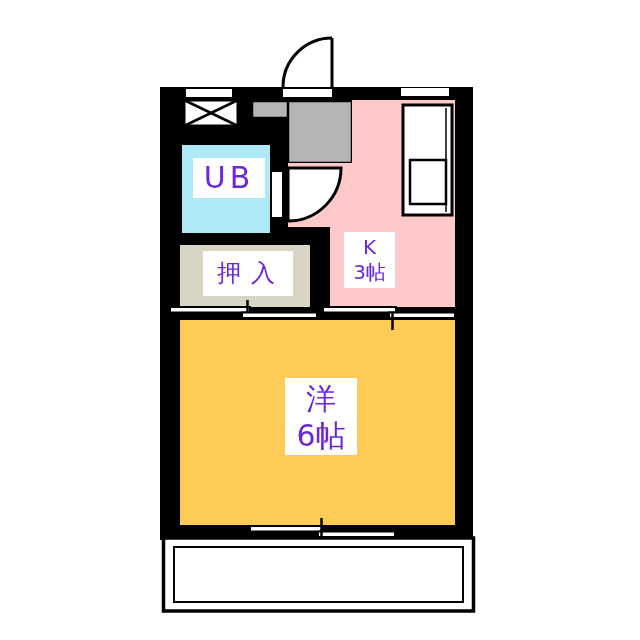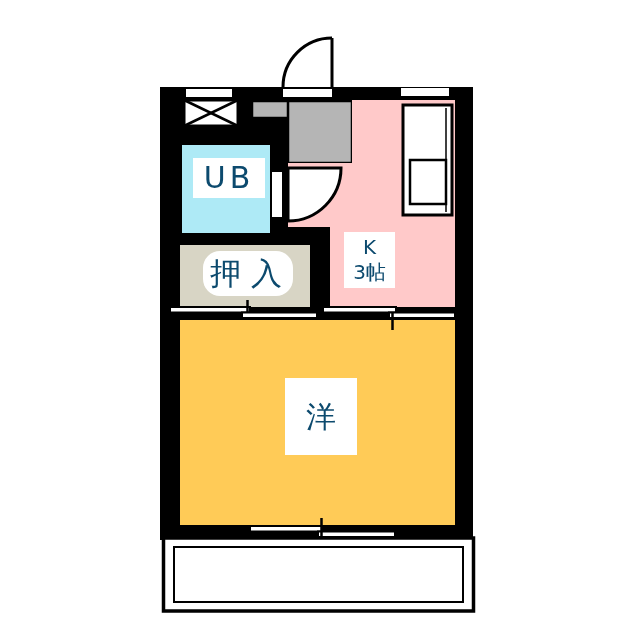--- a/index.html
+++ b/index.html
@@ -9,26 +9,26 @@
     font-family:"DejaVu Sans","Liberation Sans",sans-serif;
     position:relative;
     overflow:hidden;
   }
   .stage{position:absolute;left:0;top:0;width:640px;height:640px;}
   svg.plan{position:absolute;left:0;top:0;}
   .room-label{
     position:absolute;
     display:flex;flex-direction:column;
     align-items:center;justify-content:center;
-    background:#fff;color:#0c4a6e;text-align:right;
+    background:#fff;color:#6d28d9;text-align:right;
     line-height:1.2;
   }
   .room-label.no-bg{background:transparent;}
   .lbl-ub{left:193px;top:158px;width:72px;height:40px;font-size:30px;letter-spacing:4px;}
-  .lbl-oshiire{left:203px;top:251px;width:90px;height:45px;font-size:31px;letter-spacing:10px;padding-left:6px;box-sizing:border-box;border-radius:17px;}
+  .lbl-oshiire{left:203px;top:251px;width:90px;height:45px;font-size:24px;letter-spacing:10px;padding-left:6px;box-sizing:border-box;}
   .lbl-k{left:344px;top:232px;width:51px;height:56px;font-size:20px;}
   .lbl-k .line{display:block;line-height:25px;}
   .lbl-yo{left:285px;top:378px;width:72px;height:77px;font-size:30px;}
   .lbl-yo .line{display:block;line-height:37px;}
   .lbl-veranda{left:170px;top:552px;width:300px;height:36px;font-size:29px;letter-spacing:7px;padding-left:7px;box-sizing:border-box;}
 </style>
 </head>
 <body>
 
 <div class="stage">
@@ -98,16 +98,17 @@
 
   <div class="room-label lbl-oshiire">押入</div>
 
   <div class="room-label lbl-k">
     <span class="line">K</span>
     <span class="line">3帖</span>
   </div>
 
   <div class="room-label lbl-yo">
     <span class="line">洋</span>
+    <span class="line">6帖</span>
   </div>
 
 
 </div>
 
 </body></html>

